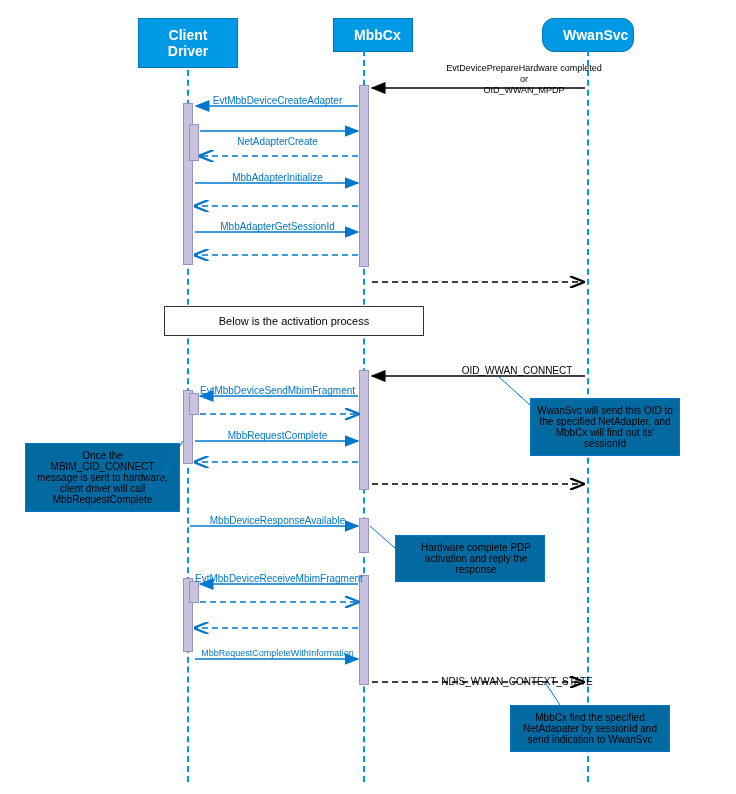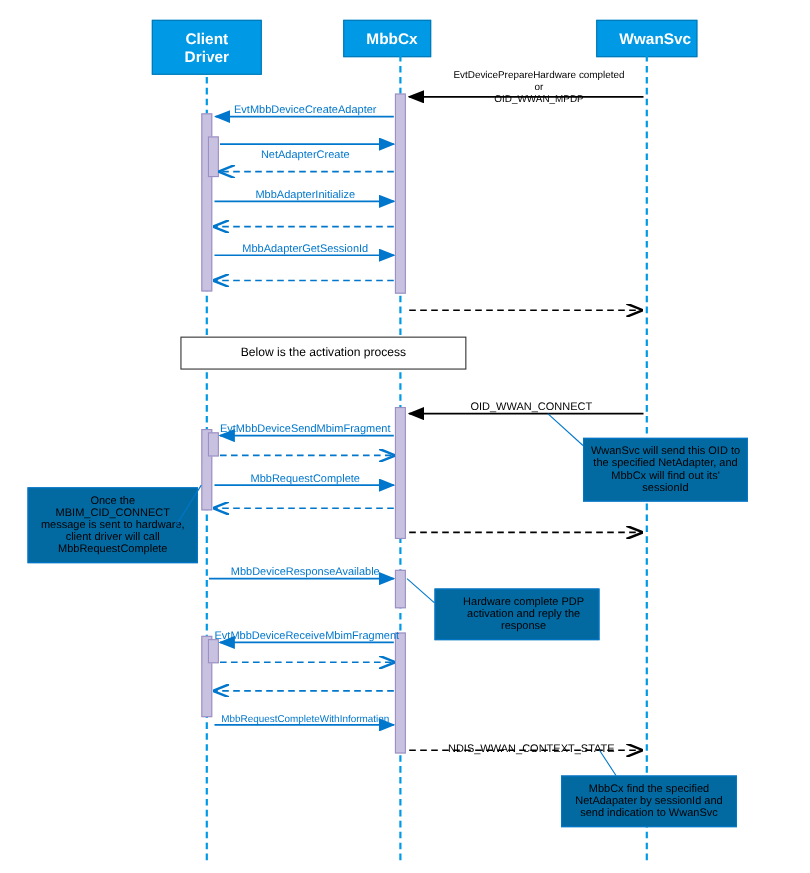--- a/index.html
+++ b/index.html
@@ -36,21 +36,21 @@
     background: #c8c2e0;
     border: 1px solid #9b8fc4;
   }
   .msg-label {
     position: absolute;
     font-size: 10px;
     color: #0077cc;
     text-align: center;
     white-space: nowrap;
   }
-  .msg-label.black { color: #000; }
+  .msg-label.black { color: #000; margin-left: 34px; }
   .note-box {
     position: absolute;
     border: 1px solid #333;
     background: #fff;
     font-size: 11px;
     padding: 8px;
     text-align: center;
   }
   .callout {
     position: absolute;
@@ -67,22 +67,22 @@
     left: 0;
     width: 736px;
     height: 794px;
     pointer-events: none;
   }
 </style>
 </head>
 <body>
 
 <div class="participant-header" style="left:138px;width:100px;">Client Driver</div>
-<div class="participant-header" style="left:312px;width:80px;">MbbCx</div>
-<div class="participant-header" style="left:542px;width:92px;">WwanSvc</div>
+<div class="participant-header" style="left:333px;width:80px;">MbbCx</div>
+<div class="participant-header" style="left:542px;width:92px;border-radius:12px;">WwanSvc</div>
 
 <div class="lifeline" style="left:187px;border-color:#0099e5;"></div>
 <div class="lifeline" style="left:363px;border-color:#0099e5;"></div>
 <div class="lifeline" style="left:587px;border-color:#0099e5;"></div>
 
 <div class="activation" style="left:359px;top:85px;height:182px;"></div>
 <div class="activation" style="left:183px;top:103px;height:162px;"></div>
 <div class="activation" style="left:189px;top:124px;height:37px;"></div>
 
 <div class="activation" style="left:359px;top:370px;height:120px;"></div>

